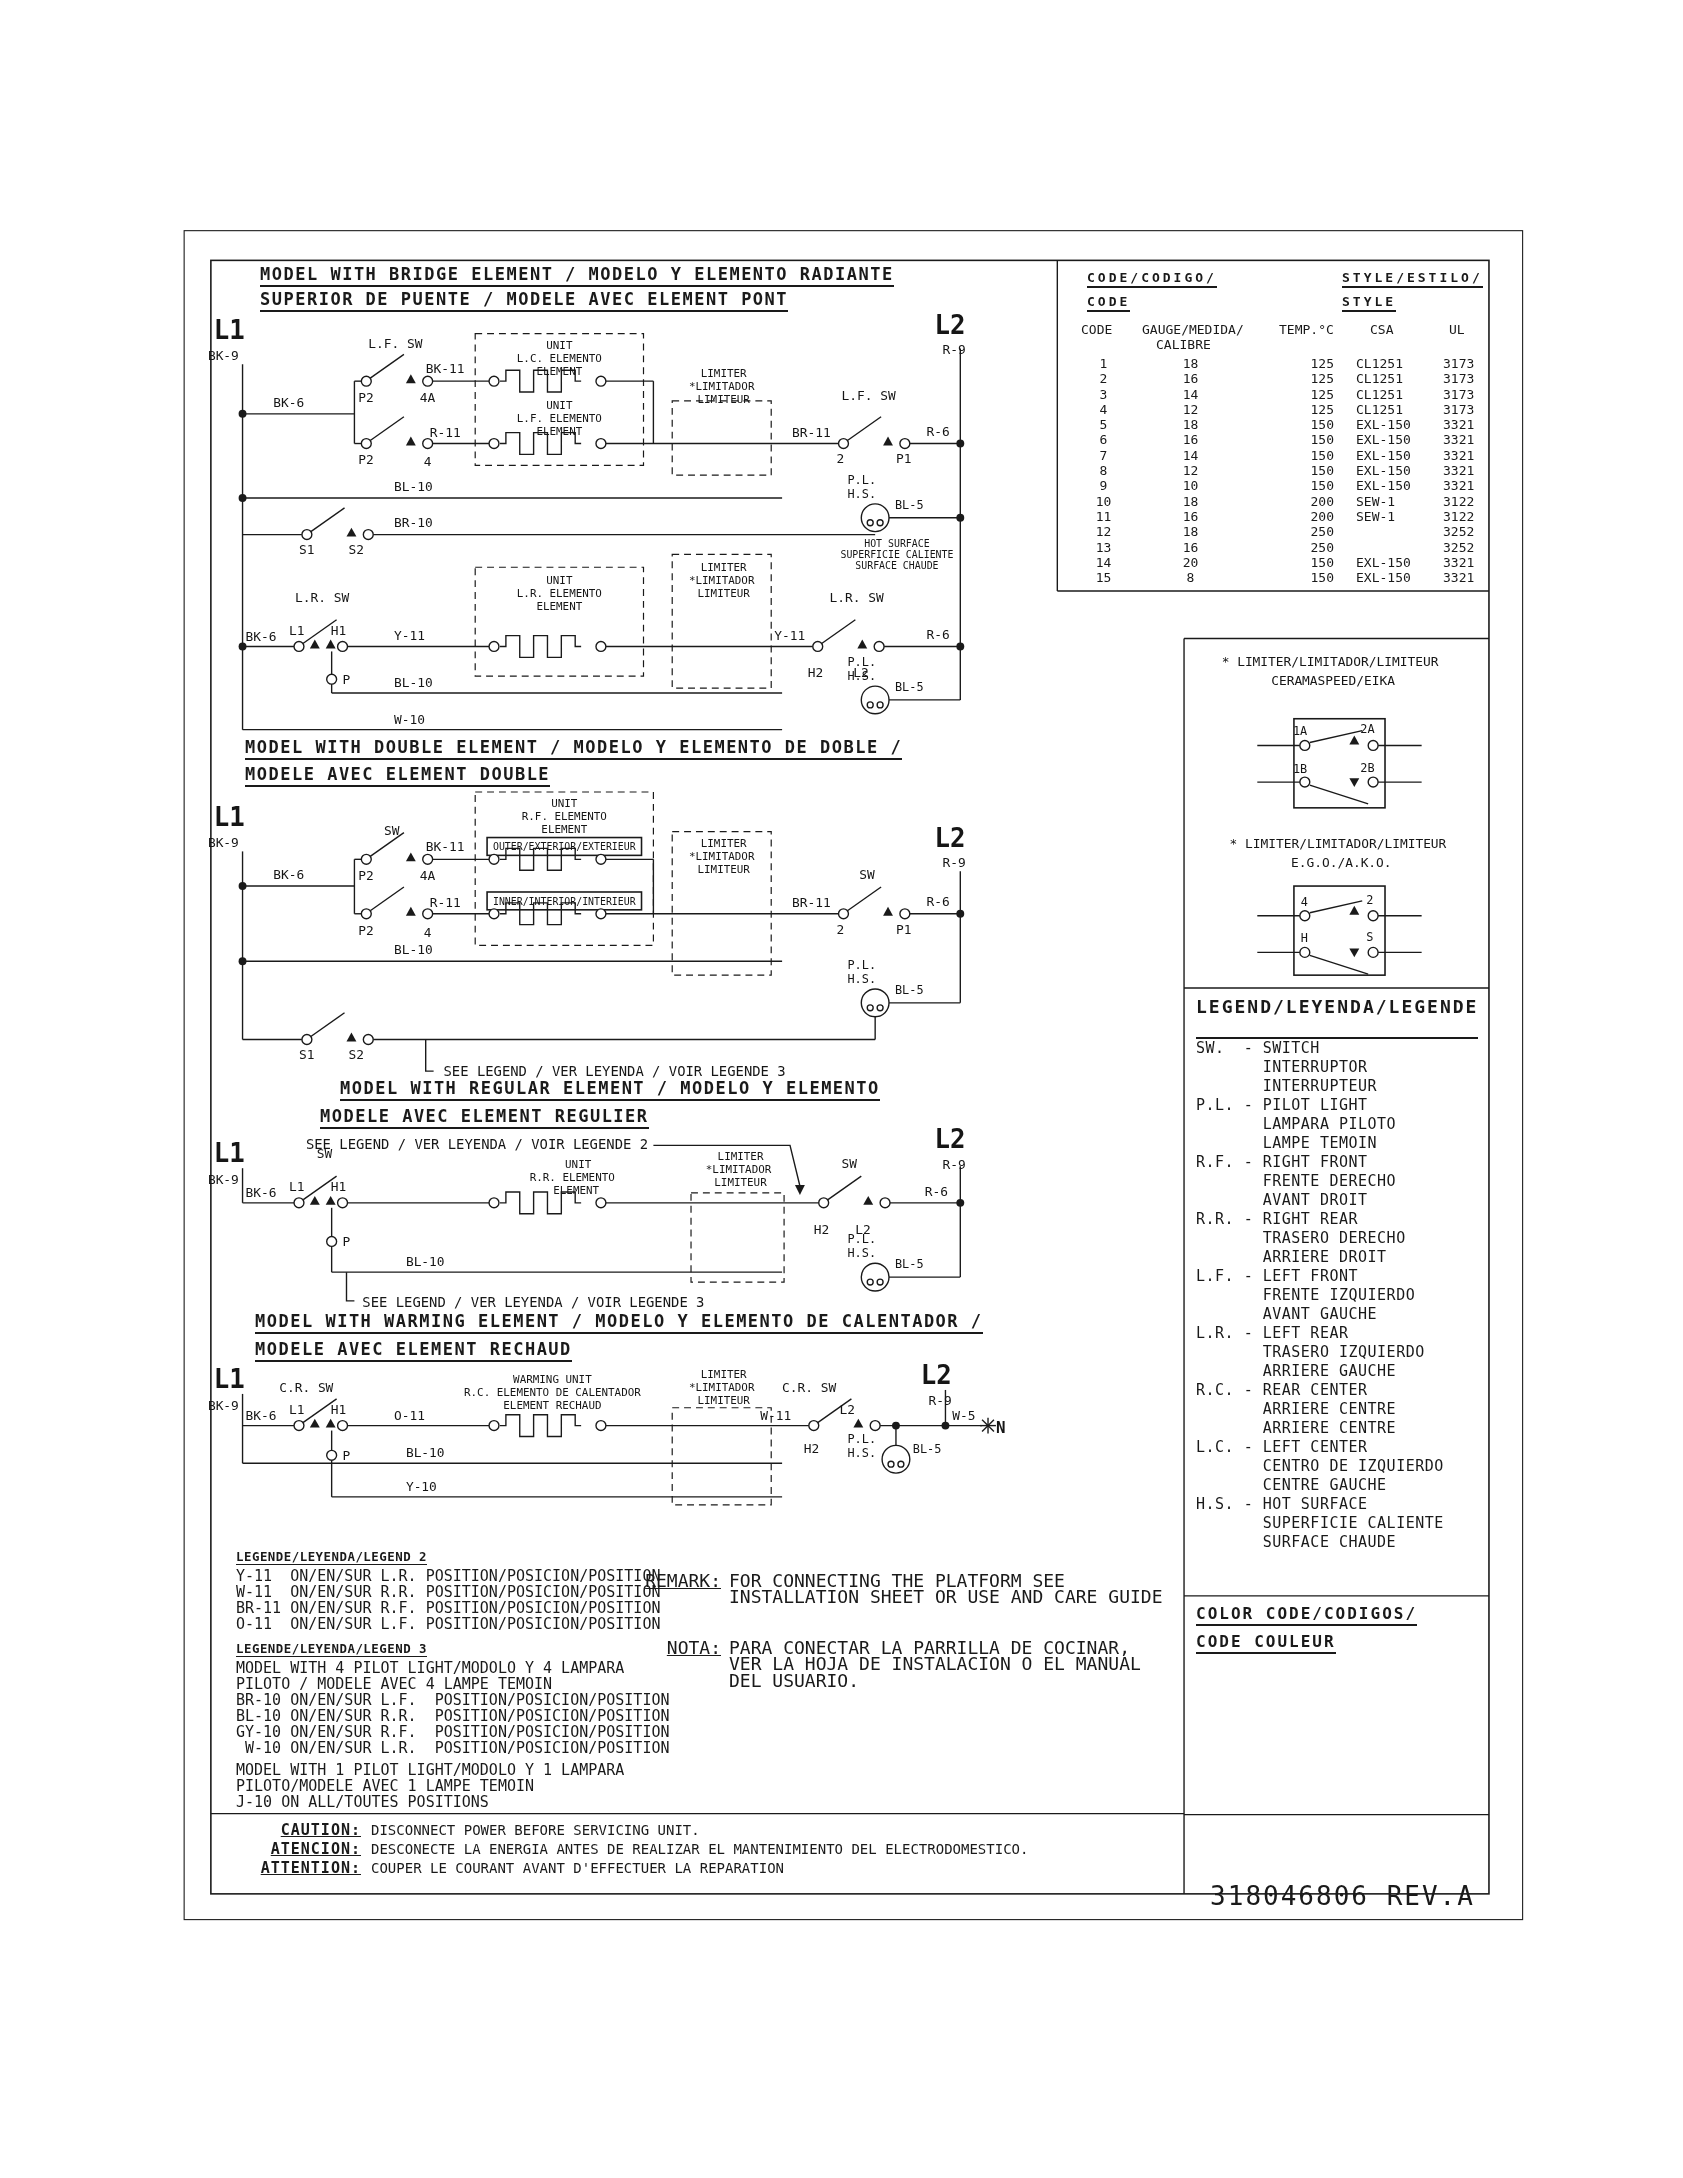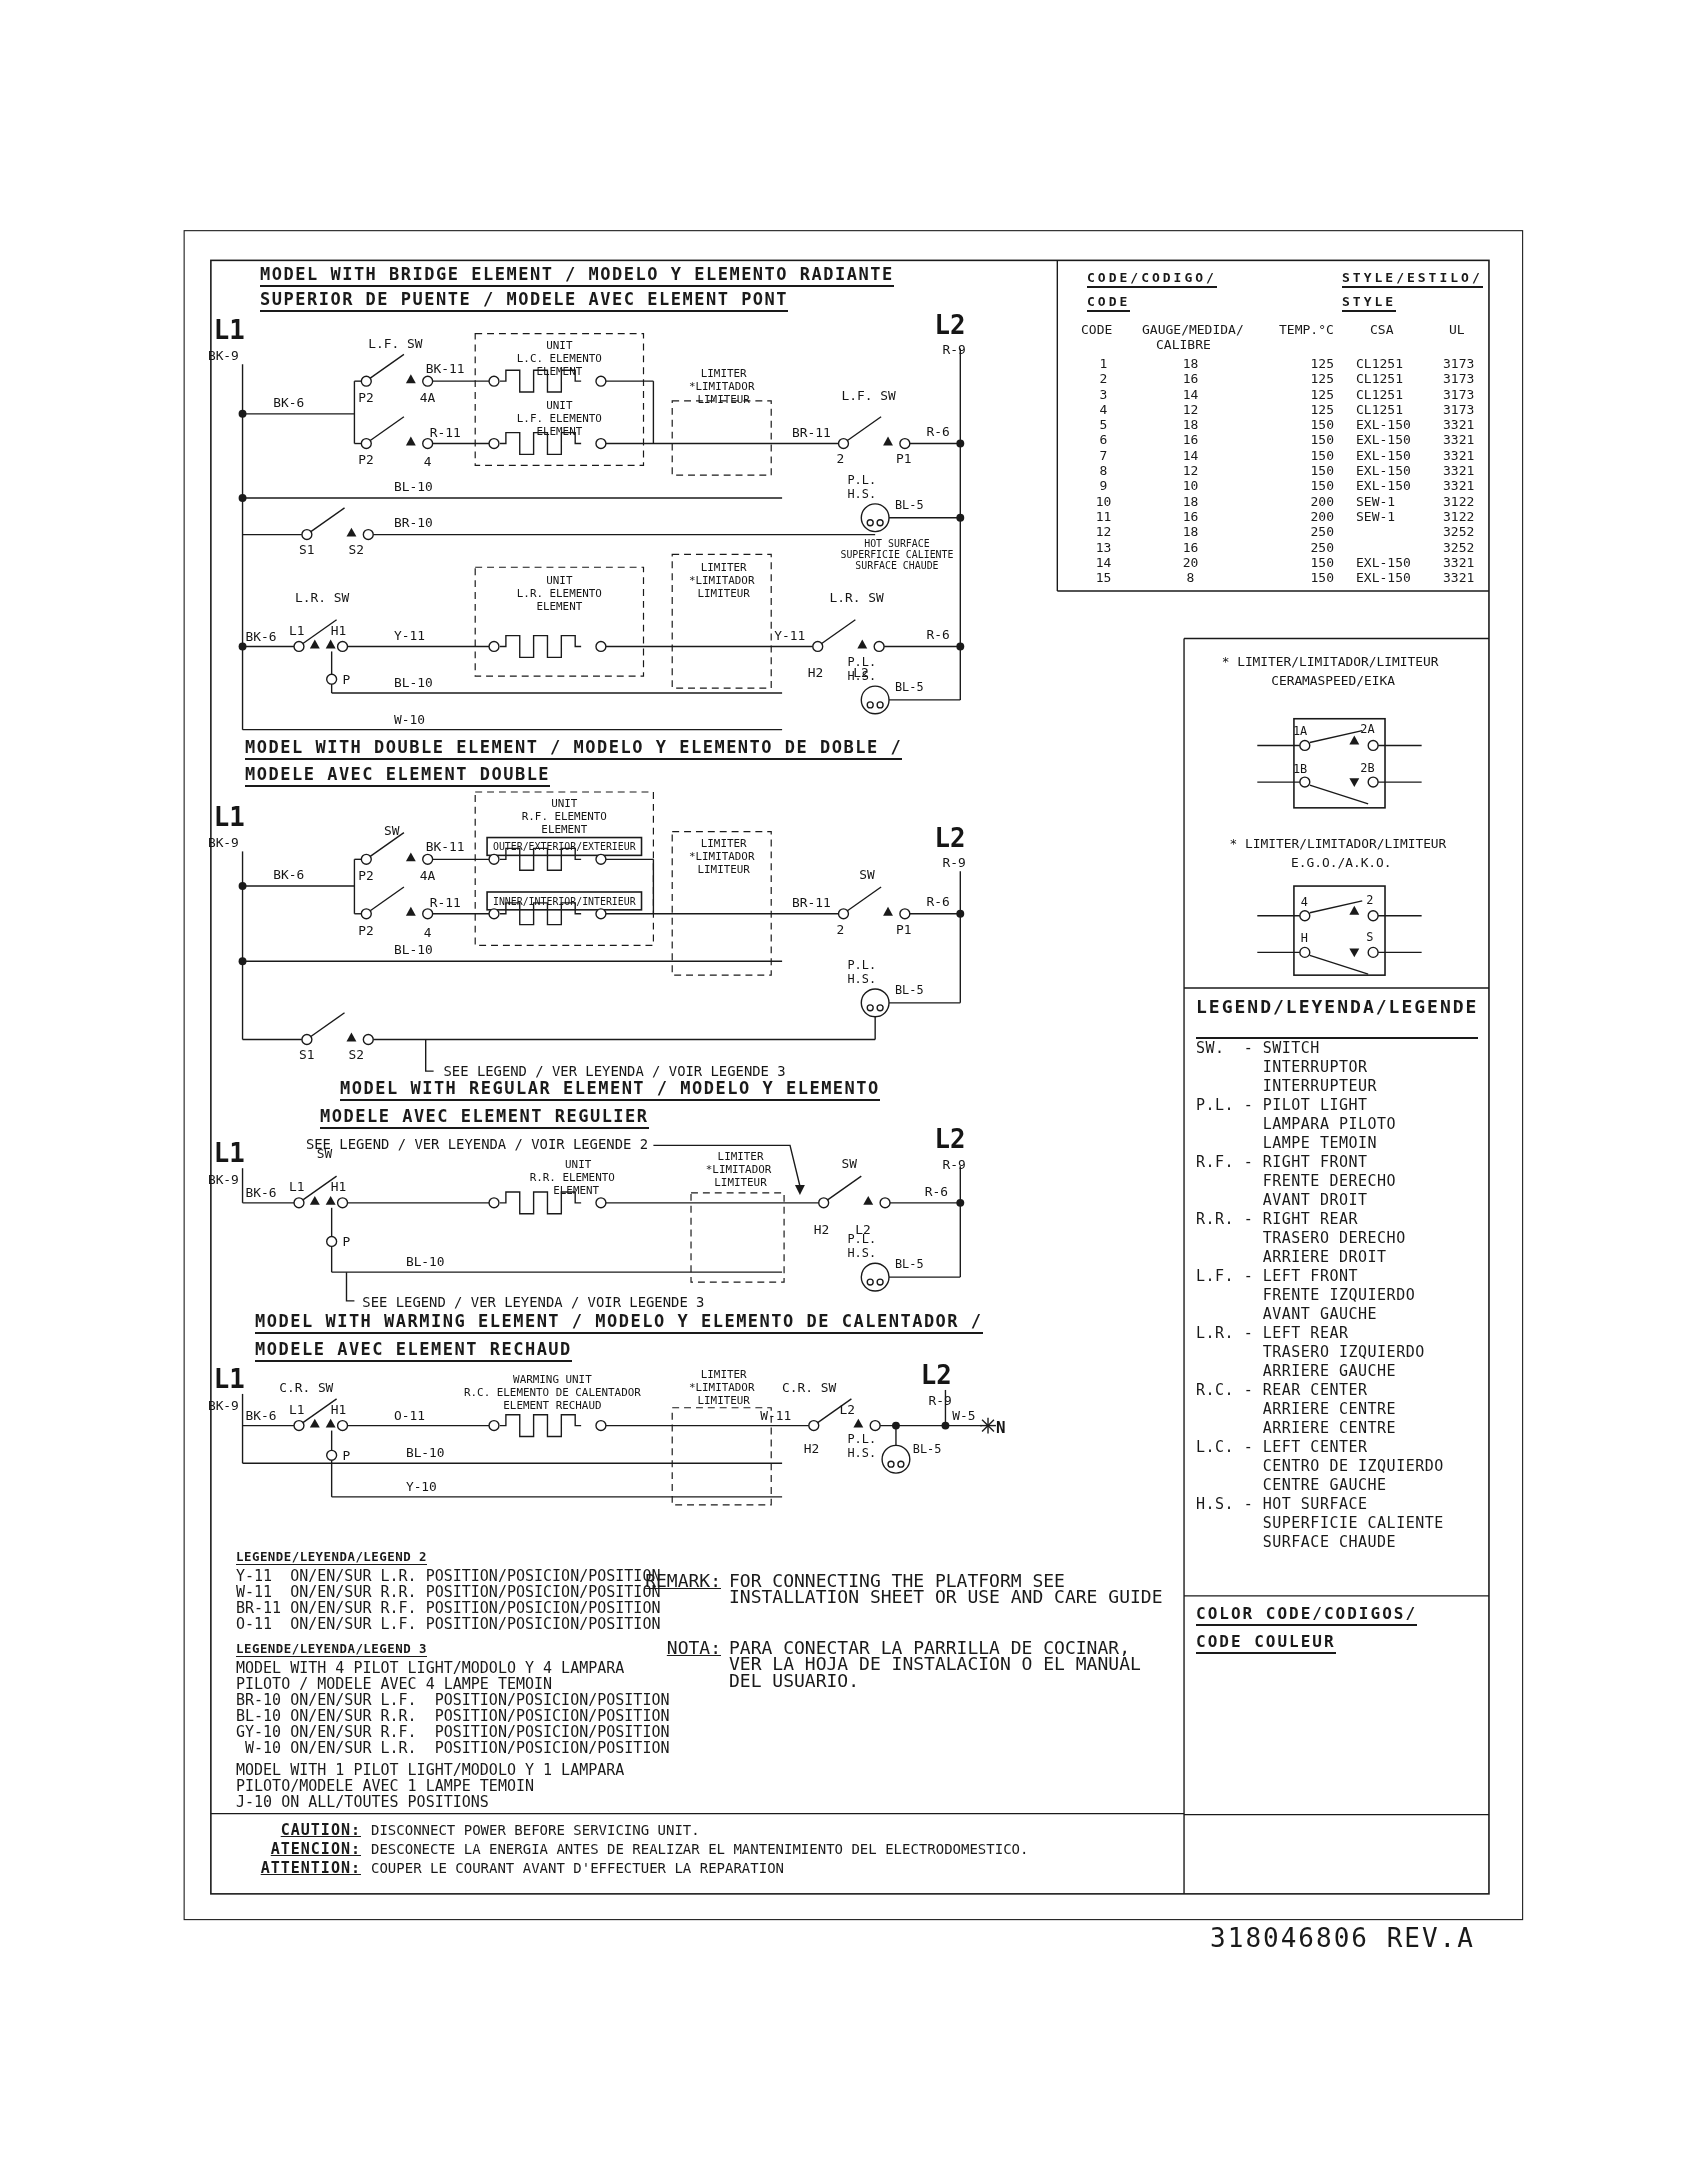--- a/index.html
+++ b/index.html
@@ -609,21 +609,21 @@
         <div class="legline">       SUPERFICIE CALIENTE</div>
         <div class="legline">       SURFACE CHAUDE</div>
       </div>
   </div>
 
   <div class="abs" style="left:1196px;top:1604px;width:289px">
     <div class="cctitle">COLOR CODE/CODIGOS/</div><br>
     <div class="cctitle" style="margin-top:6px">CODE COULEUR</div>
   </div>
 
-  <div class="abs partnum" style="left:1184px;top:1923px;width:317px">318046806 REV.A</div>
+  <div class="abs partnum" style="left:1184px;top:1881px;width:317px">318046806 REV.A</div>
 
   <div class="abs" style="left:236px;top:1546px">
     <div class="sltitle">LEGENDE/LEYENDA/LEGEND 2</div>
     <div style="margin-top:3px">
 
     <div class="slline">Y-11  ON/EN/SUR L.R. POSITION/POSICION/POSITION</div>
         <div class="slline">W-11  ON/EN/SUR R.R. POSITION/POSICION/POSITION</div>
         <div class="slline">BR-11 ON/EN/SUR R.F. POSITION/POSICION/POSITION</div>
         <div class="slline">O-11  ON/EN/SUR L.F. POSITION/POSICION/POSITION</div>
       </div>

